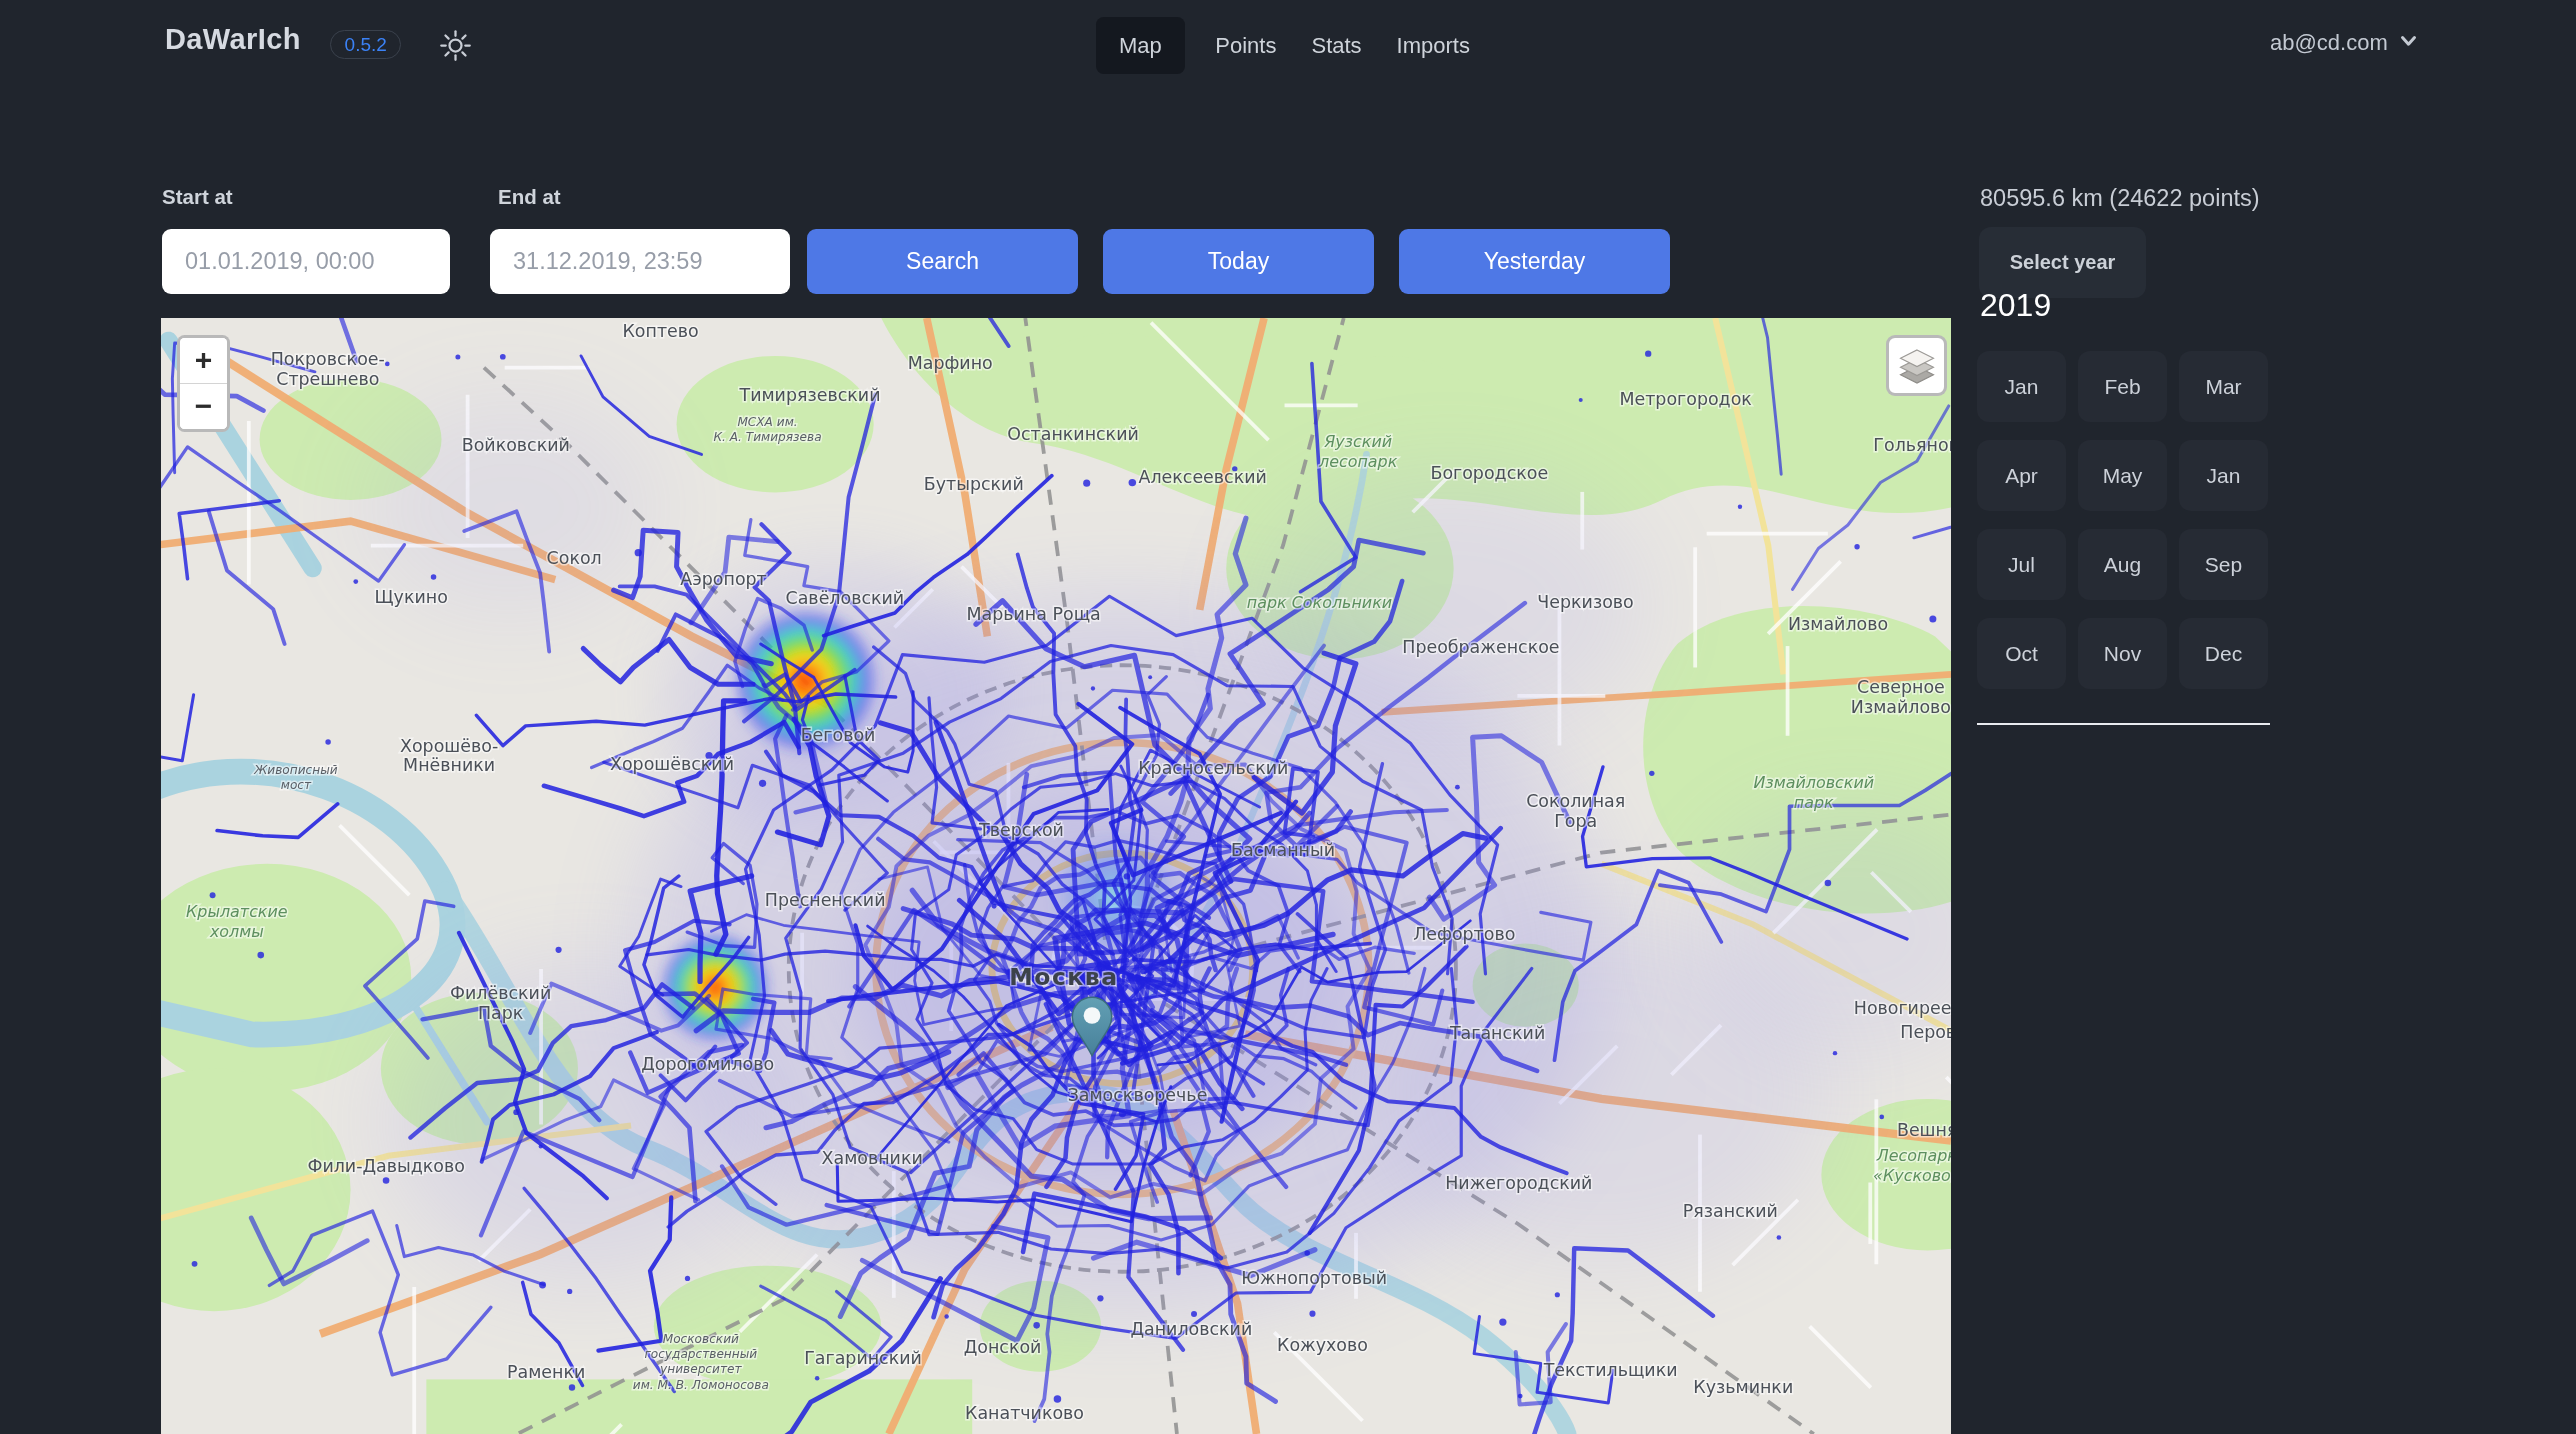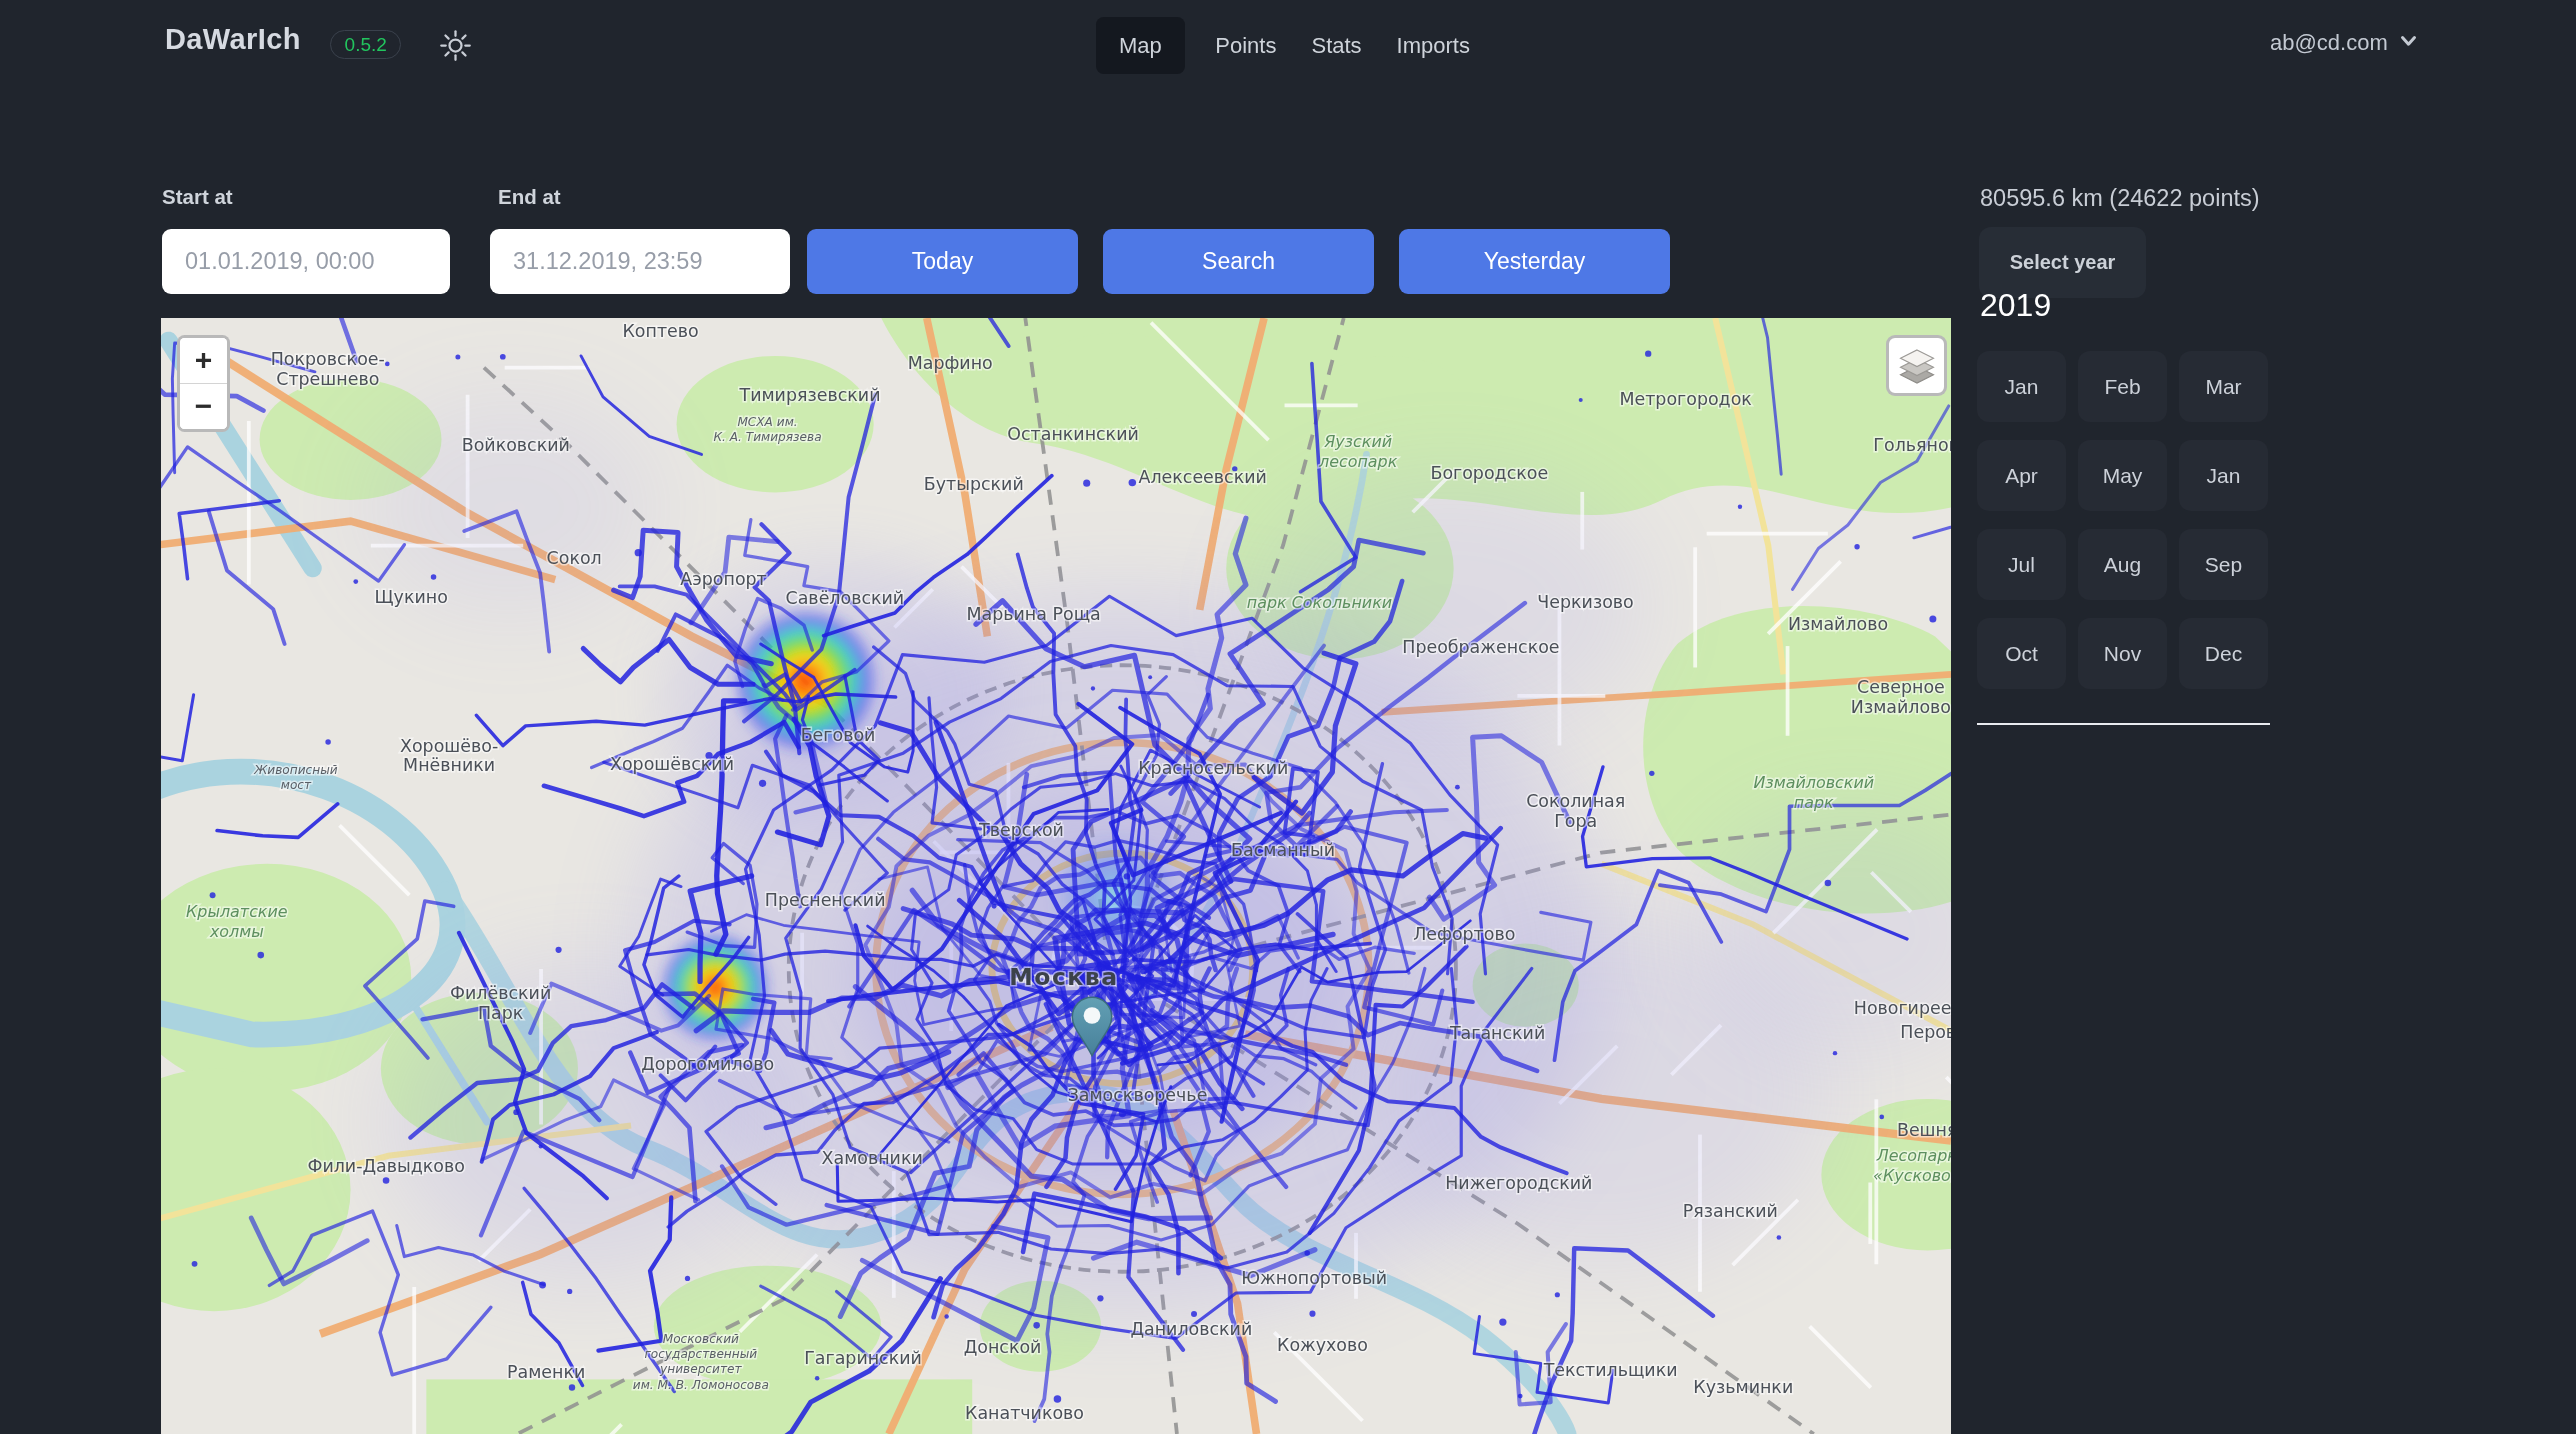--- a/index.html
+++ b/index.html
@@ -6,21 +6,21 @@
   body{
     width:2576px;height:1434px;overflow:hidden;position:relative;
     background:#20252d;
     font-family:"Liberation Sans","DejaVu Sans",sans-serif;
     -webkit-font-smoothing:antialiased;
   }
   .abs{position:absolute;}
   
   .logo{left:165px;top:23px;font-size:29px;font-weight:700;color:#d6dae1;letter-spacing:0.4px;}
   .badge{left:330px;top:30px;height:27px;line-height:27px;padding:0 13.6px;border:1.5px solid #3a414c;
-         border-radius:15px;font-size:19px;color:#22c55e;}
+         border-radius:15px;font-size:19px;color:#3b82f6;}
   .sunwrap{left:437px;top:27px;width:36px;height:36px;display:flex;align-items:center;justify-content:center;cursor:pointer;}
   .tabs{left:1096px;top:18px;height:55px;display:flex;align-items:center;gap:26px;}
   .tab{font-size:22px;color:#ced3da;padding:0 4.5px;height:57px;display:flex;align-items:center;cursor:pointer;border-radius:7.6px;}
   .tab.active{background:#14181f;padding:0 23px;}
   .user{left:2270px;top:30px;display:flex;align-items:flex-start;gap:10.6px;font-size:22px;color:#c3c9d2;cursor:pointer;}
   
   .fieldlabel{font-size:20.5px;font-weight:700;color:#cfd4db;top:185px;}
   .datein{top:229px;height:65px;width:288px;border:none;border-radius:9px;background:#ffffff;
           font-size:23.5px;color:#979da8;padding:0 0 0 23px;box-sizing:border-box;outline:none;
           font-family:"Liberation Sans","DejaVu Sans",sans-serif;}
@@ -89,22 +89,22 @@
     </svg>
   </div>
 </header>
 
 <section>
   <label class="abs fieldlabel" style="left:162px">Start at</label>
   <input class="abs datein" style="left: 162px;" value="01.01.2019, 00:00">
   <label class="abs fieldlabel" style="left:498px">End at</label>
   <input class="abs datein" style="left: 490px; width: 300px;" value="31.12.2019, 23:59">
   <div class="abs btnrow" id="filterButtons">
+      <button class="bluebtn" style="background: rgb(78, 120, 230);">Search</button>
       <button class="bluebtn" style="background: rgb(78, 120, 230);">Today</button>
-      <button class="bluebtn" style="background: rgb(78, 120, 230);">Search</button>
       <button class="bluebtn" style="background: rgb(78, 120, 230);">Yesterday</button>
     </div>
 </section>
 
 <div class="abs mapwrap">
   <svg id="mapSvg" width="1790" height="1116" viewBox="0 0 2361 1472">
       <defs>
         <filter id="b60" x="-60%" y="-60%" width="220%" height="220%">
           <feGaussianBlur stdDeviation="60"></feGaussianBlur>
         </filter>

